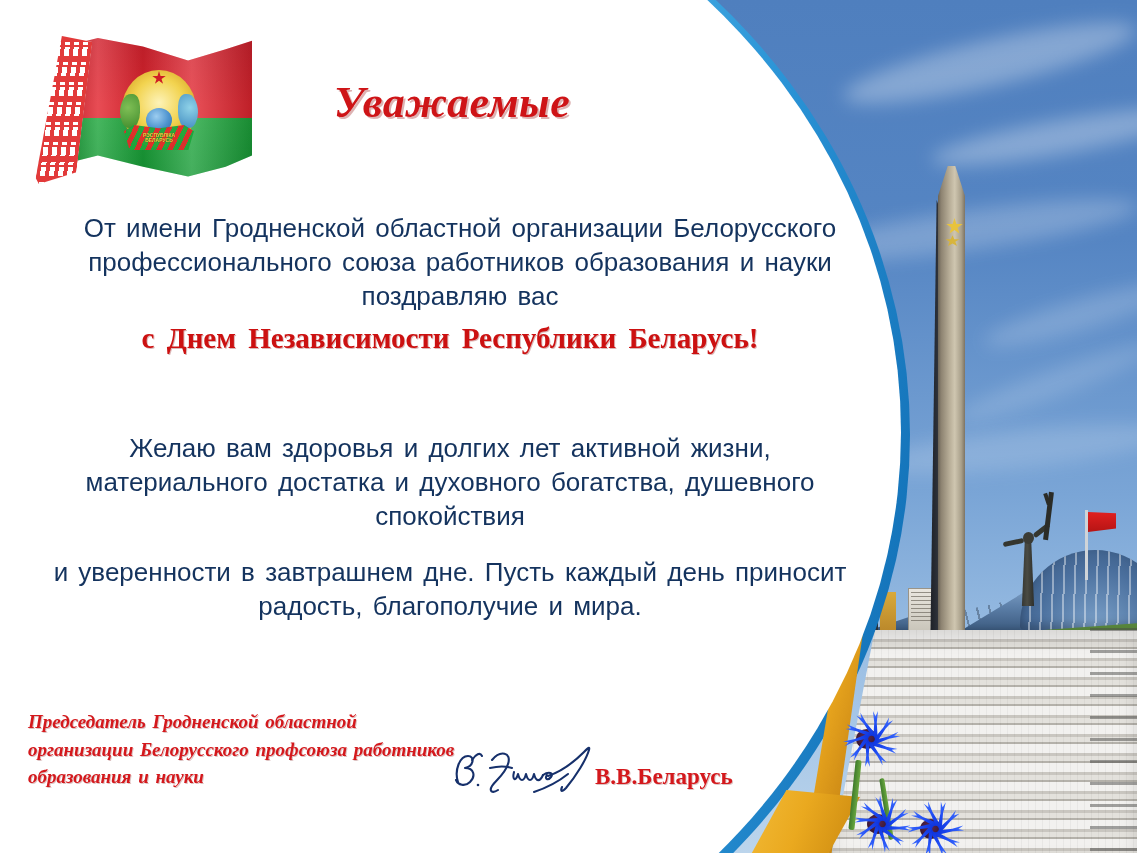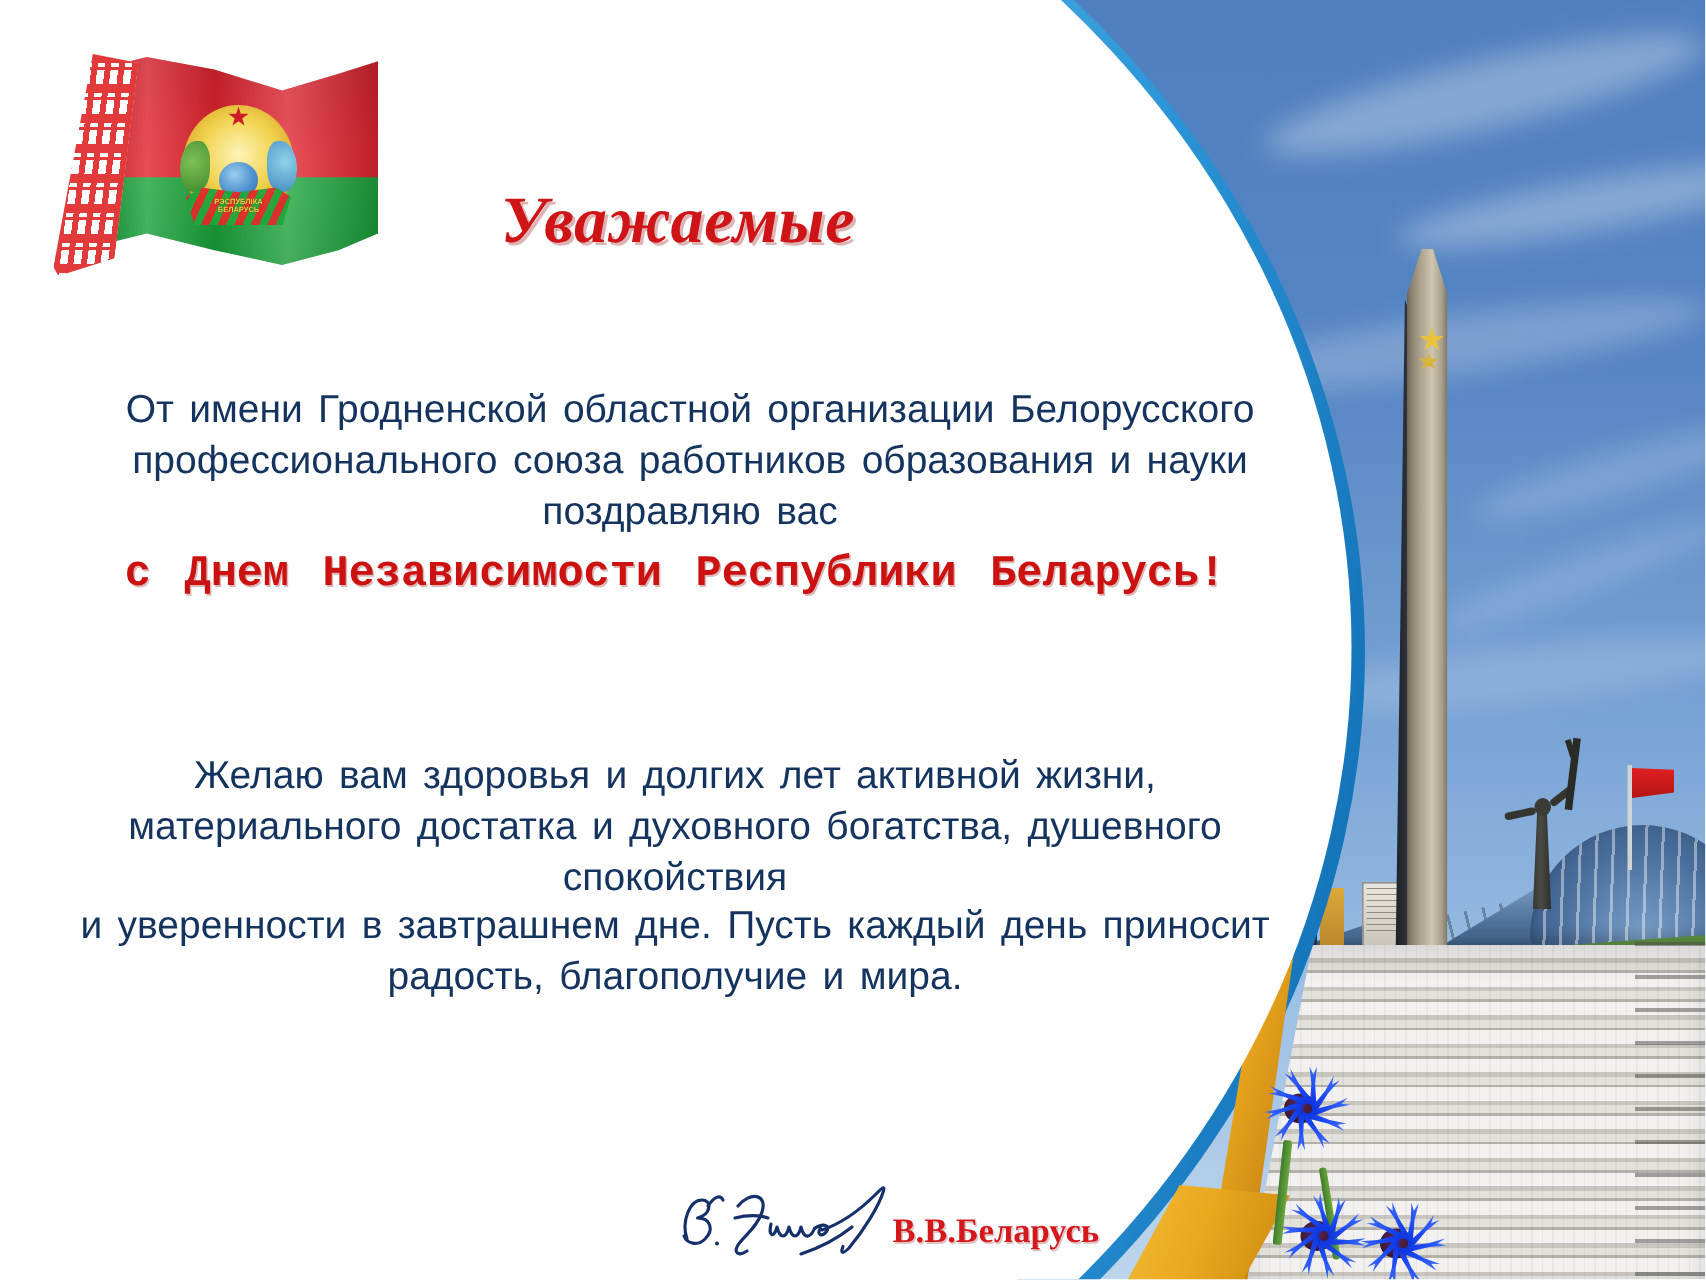--- a/index.html
+++ b/index.html
@@ -263,21 +263,21 @@
   }
   .coat-txt{
     position:absolute;left:14px;bottom:4px;width:46px;text-align:center;
     font-size:5px;font-weight:bold;color:#e8d247;line-height:1.15;
     font-family:"Liberation Sans",sans-serif;text-shadow:0 0 1px #7a3b00;
   }
   .coat-leafL{position:absolute;left:-2px;top:24px;width:20px;height:34px;border-radius:60% 40% 50% 50%;background:radial-gradient(circle at 40% 40%,#7fbf55,#3f8a2c);}
   .coat-leafR{position:absolute;right:-2px;top:24px;width:20px;height:34px;border-radius:40% 60% 50% 50%;background:radial-gradient(circle at 60% 40%,#8fd2e8,#3f8abf);}
 
   
-  .content{position:absolute;left:0;top:0;width:900px;height:778px;margin-top:44px;}
+  .content{position:absolute;left:0;top:0;width:900px;height:778px;}
   .title{
     position:absolute;left:262px;top:78px;width:380px;
     text-align:center;
     font-size:44px;font-weight:bold;font-style:italic;
     color:#CE1417;line-height:1.12;
     font-family:"Liberation Serif","DejaVu Serif",serif;
     text-shadow:2px 2px 0 rgba(150,20,20,.32);
     letter-spacing:.5px;
   }
   .para{
@@ -287,26 +287,26 @@
     font-family:Liberation Sans, sans-serif;
     font-size:26px;line-height:1.30;
     text-shadow:1px 1px 0 rgba(255,255,255,.5);
     word-spacing:3px;
   }
   .p1{left:60px;top:212px;width:800px;}
   .redline{
     position:absolute;left:20px;top:322px;width:860px;
     text-align:center;
     font-size:29px;font-weight:bold;color:#CC1111;
-    font-family:Liberation Mono, monospace;
+    font-family:Liberation Serif, serif;
     text-shadow:1px 1px 0 rgba(140,15,15,.3);
     word-spacing:5px;
   }
   .p2{left:40px;top:368px;width:820px;}
-  .p3{left:40px;top:456px;width:820px;}
+  .p3{left:40px;top:432px;width:820px;}
   .p4{left:40px;top:556px;width:820px;}
 
   .sign-block{
     position:absolute;left:28px;top:708px;width:430px;
     color:#D4181C;
     font-family:"Liberation Serif","DejaVu Serif",serif;
     font-size:19px;font-weight:bold;font-style:italic;
     line-height:1.45;
     text-shadow:1px 1px 0 rgba(120,10,10,.25);
     word-spacing:2px;
@@ -443,20 +443,21 @@
 
     <div class="para p1">От имени Гродненской областной организации Белорусского профессионального союза работников образования и науки поздравляю вас</div>
 
     <div class="redline">с Днем Независимости Республики Беларусь!</div>
 
 
     <div class="para p3">Желаю вам здоровья и долгих лет активной жизни, материального достатка и духовного богатства, душевного спокойствия</div>
 
     <div class="para p4">и уверенности в завтрашнем дне. Пусть каждый день приносит радость, благополучие и мира.</div>
 
+    <div class="sign-block">Председатель Гродненской областной организации Белорусского профсоюза работников образования и науки</div>
 
     <svg class="sig-svg" viewBox="0 0 165 70">
       <g fill="none" stroke="#16306B" stroke-width="2.1" stroke-linecap="round" stroke-linejoin="round">
         <path d="M10 52 C6 40 12 26 20 26 C27 26 26 36 17 38 C26 38 28 46 22 52 C17 57 10 55 8 50"></path>
         <path d="M24 30 C28 24 32 22 34 26"></path>
         <circle cx="30" cy="55" r="1.3" fill="#16306B" stroke="none"></circle>
         <path d="M44 30 C52 20 64 22 60 34 C57 44 48 50 44 56 C41 61 44 64 50 60"></path>
         <path d="M42 38 C50 36 58 36 64 38"></path>
         <path d="M66 42 C64 50 68 52 70 44 C72 52 76 52 78 44 C80 52 84 52 86 44 C88 52 92 52 95 45"></path>
         <path d="M95 45 C101 41 106 43 103 47 C100 51 96 49 99 45"></path>

